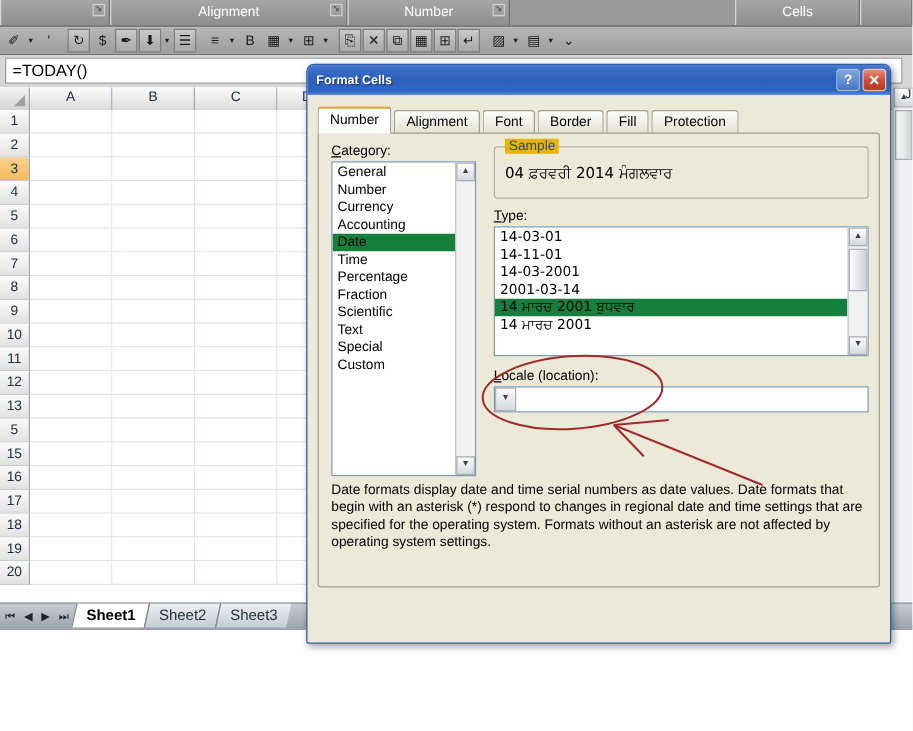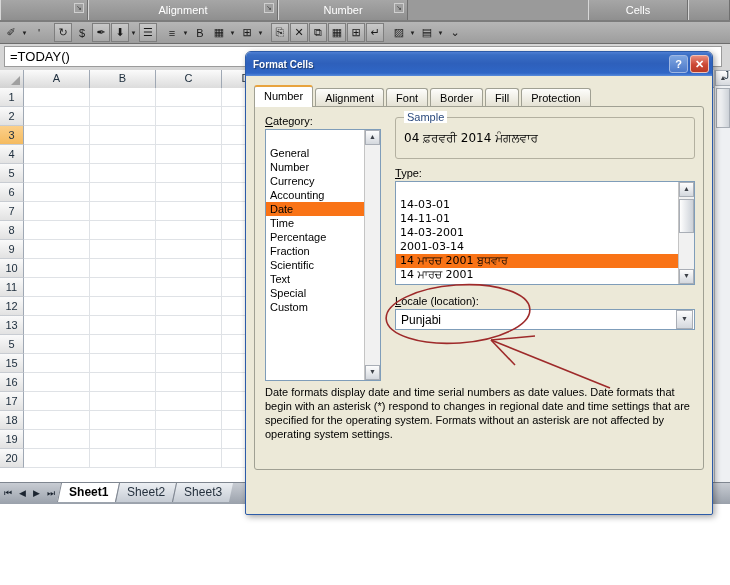--- a/index.html
+++ b/index.html
@@ -245,23 +245,23 @@
   .u { text-decoration: underline; }
 
   .cat-label { position: absolute; left: 10px; top: 8px; }
   .listbox {
     position: absolute;
     background: #ffffff;
     border: 1px solid #7f9db9;
     overflow: hidden;
   }
   #category-list { left: 10px; top: 22px; width: 116px; height: 252px; }
-  .lb-inner { position: absolute; left:0; top:0; right: 16px; bottom: 0; padding-top: 16px; }
+  .lb-inner { position: absolute; left:0; top:0; right: 16px; bottom: 0; padding-top: 1px; }
   .lb-item { height: 14px; line-height: 14px; padding-left: 4px; font-size: 11px; white-space: nowrap; }
-  .lb-item.sel { background: #f97316; color: #000; }
+  .lb-item.sel { background: #15803d; color: #000; }
   .lb-scroll {
     position: absolute; right: 0; top: 0; width: 16px; bottom: 0;
     background: #f1f1f1; border-left: 1px solid #c4c4c4;
   }
   .lb-scroll .arrow {
     width: 15px; height: 15px;
     background: linear-gradient(to bottom, #fdfdfd, #d4d8de);
     border: 1px solid #a9aeb6;
     font-size: 7px; line-height: 12px; text-align: center; color: #3d4148;
   }
@@ -272,21 +272,21 @@
     border: 1px solid #a9aeb6;
   }
 
   .groupbox {
     position: absolute;
     border: 1px solid #b3b0a0;
     border-radius: 3px;
   }
   .groupbox > legend, .gb-title {
     position: absolute; top: -7px; left: 8px;
-    background: #ffffff;
+    background: #eab308;
     padding: 0 3px;
     font-size: 11px;
     color: #2b4a7d;
   }
 
   #sample-box { left: 140px; top: 10px; width: 300px; height: 42px; }
   #sample-value {
     position: absolute; left: 8px; top: 13px;
     font-size: 12px;
     font-family: "DejaVu Sans", sans-serif;
@@ -684,21 +684,20 @@
             <div class="arrow">▲</div>
             <div class="thumb"></div>
             <div class="arrow bot">▼</div>
           </div>
         </div>
 
         <div class="lbl" id="locale-label">
           <span class="u">L</span><span>ocale (location):</span>
         </div>
         <div class="combo">
-          <span class="cval">Punjabi</span>
           <span class="cbtn">▼</span>
         </div>
 
         <div id="desc-text">Date formats display date and time serial numbers as date values.  Date formats that begin with an asterisk (*) respond to changes in regional date and time settings that are specified for the operating system. Formats without an asterisk are not affected by operating system settings.</div>
       </div>
 
     </div>
   </div>
 
   <svg class="annot" viewBox="0 0 730 585">

